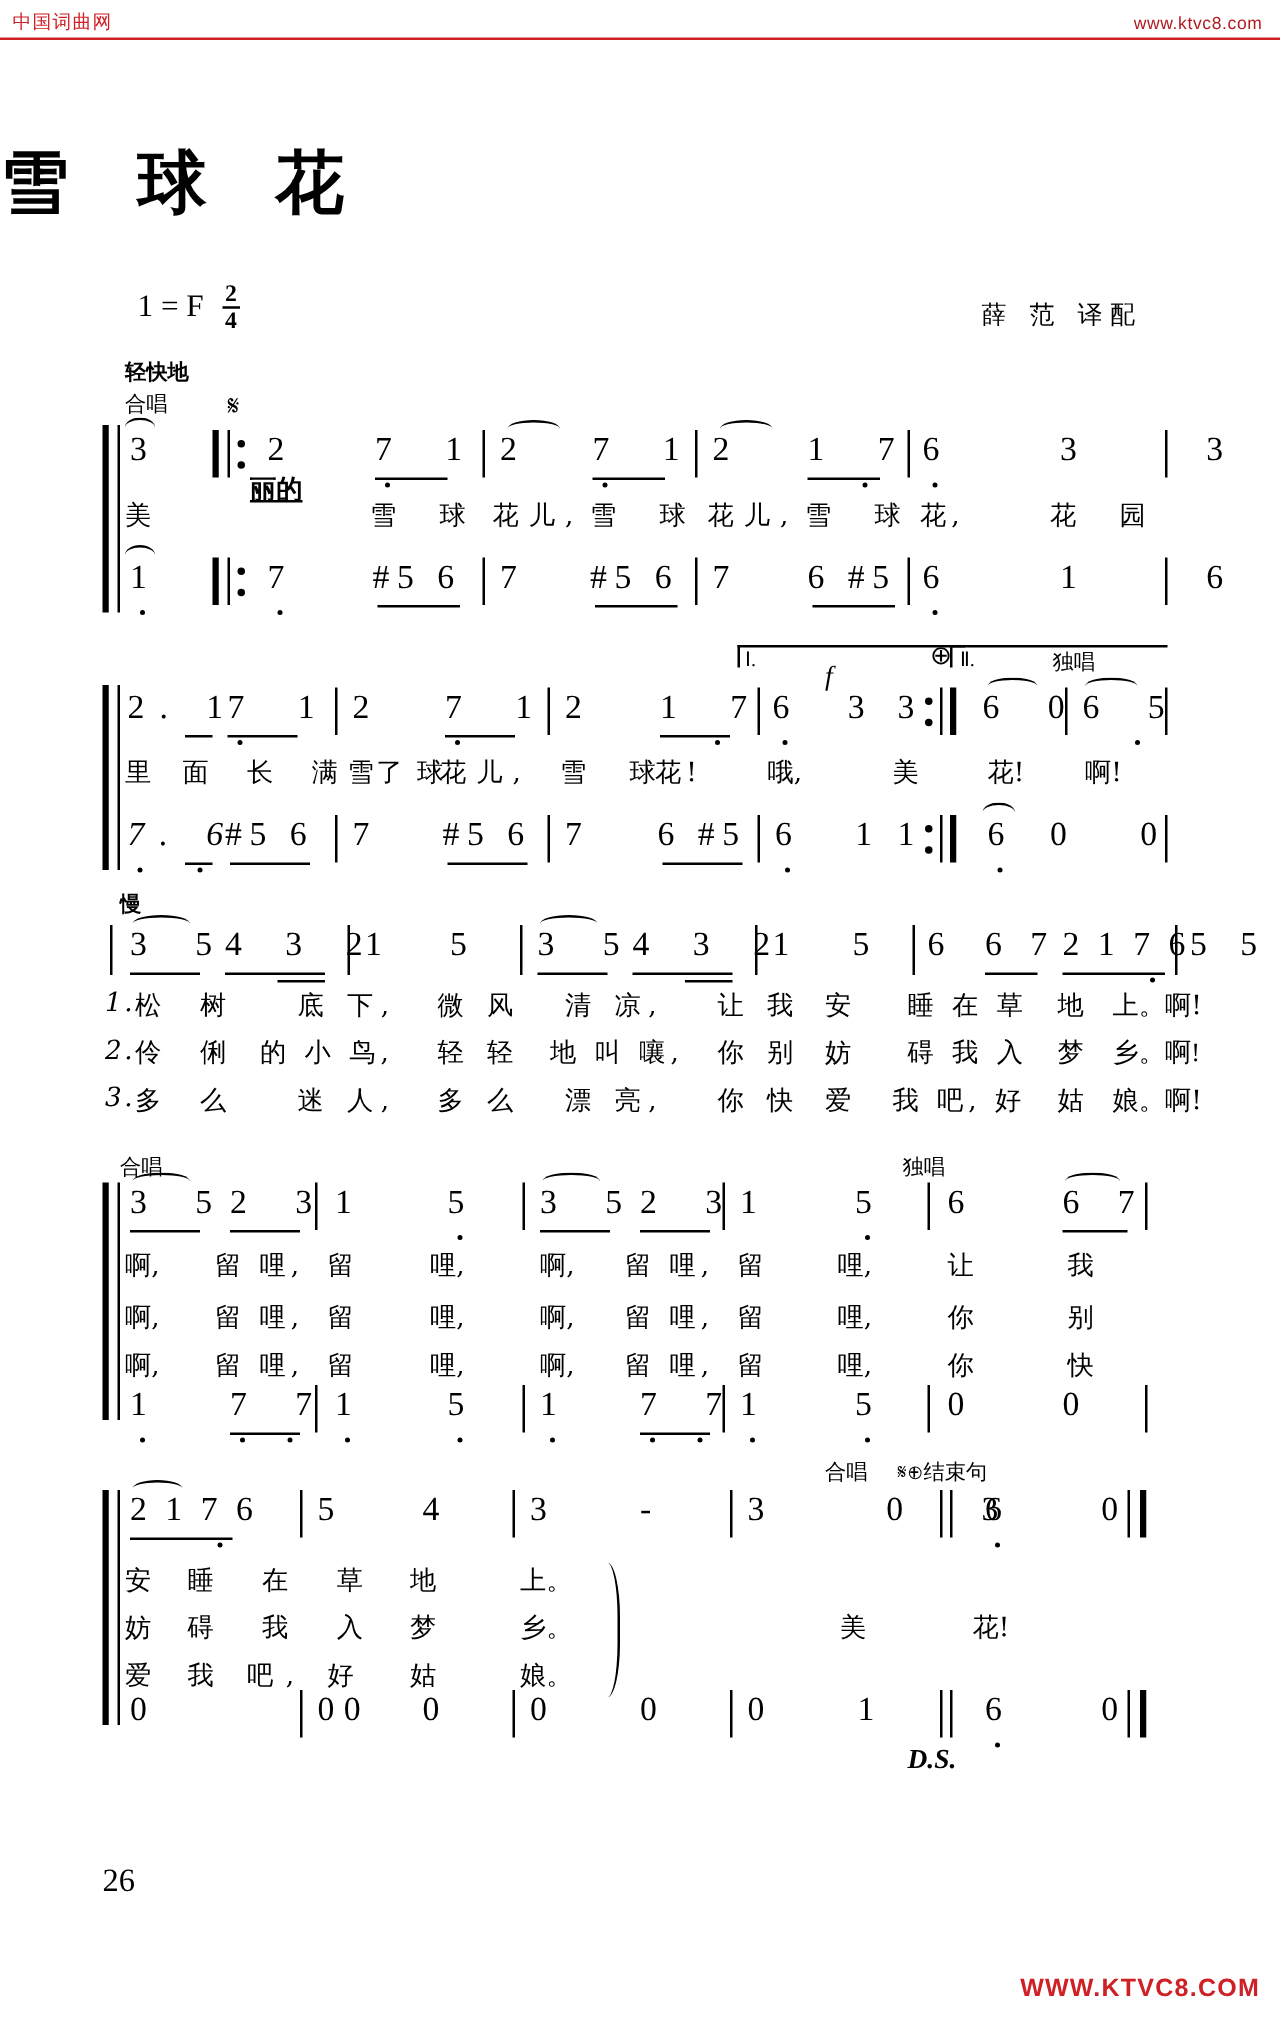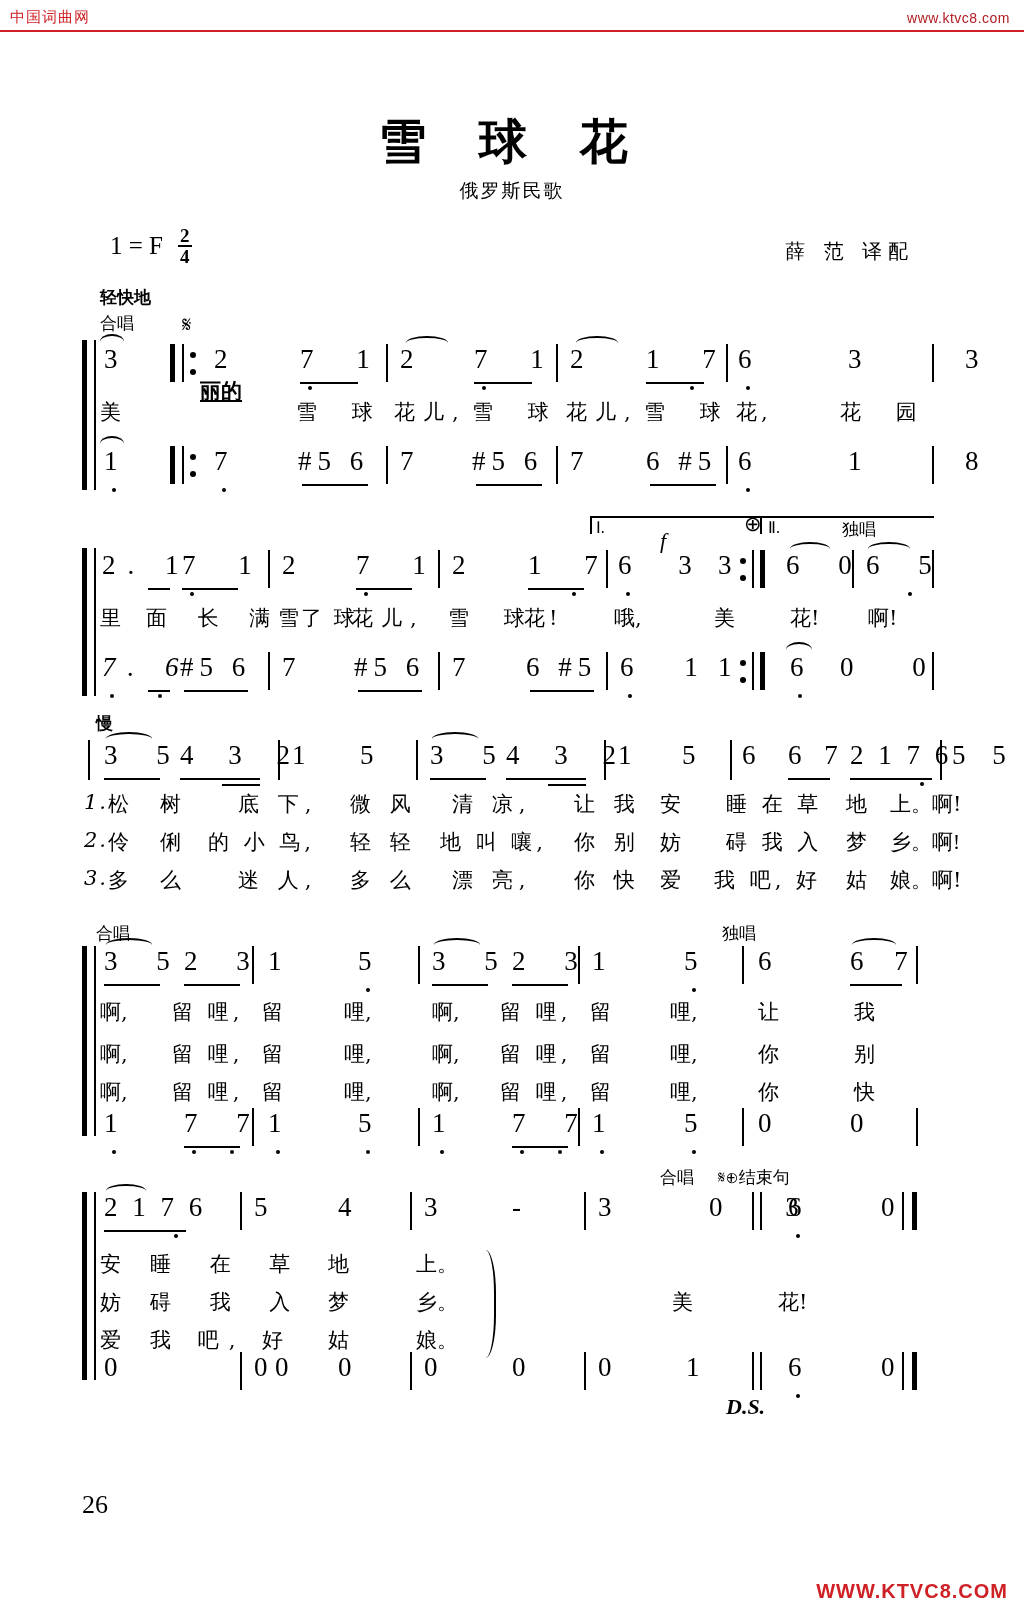--- a/index.html
+++ b/index.html
@@ -25,22 +25,22 @@
     position:absolute; right:16px; bottom:14px;
     font-family:"Liberation Sans", sans-serif;
     font-size:20px; font-weight:bold; color:#cf2026; letter-spacing:1px;
   }
   .rule-top {
     position:absolute; left:0; top:30px; width:1024px; height:2px; background:#cf2026;
   }
 
   
   .title {
-    position:absolute; left:0; top:110px; width:1024px; text-align:center;
-    font-size:48px; font-weight:bold; letter-spacing:18px;
+    position:absolute; left:0; top:110px; width:1024px; text-align:left;
+    font-size:55px; font-weight:bold; letter-spacing:18px;
     font-family:"DejaVu Serif", serif;
   }
   .subtitle {
     position:absolute; left:0; top:178px; width:1024px; text-align:center;
     font-size:19px; letter-spacing:2px; font-family:"DejaVu Serif", serif;
   }
   .keysig {
     position:absolute; left:110px; top:232px;
     font-size:25px; font-family:"Liberation Serif", serif;
   }
@@ -119,21 +119,20 @@
 <body>
 
 <div class="sheet">
 
   <div class="wm-left">中国词曲网</div>
   <div class="wm-right">www.ktvc8.com</div>
   <div class="rule-top"></div>
   <div class="wm-bottom">WWW.KTVC8.COM</div>
 
   <div class="title">雪 球 花</div>
-  <div class="subtitle">俄罗斯民歌</div>
 
   <div class="keysig">1 = F</div>
   <div class="meter">
     <span class="num">2</span>
     <span class="den">4</span>
   </div>
   <div class="credit">薛 范 译配</div>
   <div class="tempo">轻快地</div>
 
   <div class="voicemark" style="left:100px; top:312px;">合唱</div>
@@ -199,21 +198,21 @@
   <div class="tk" style="left:298px; top:446px; letter-spacing:6px;">#5 6</div>
   <div class="beam" style="left:302px; top:484px; width:66px;"></div>
   <div class="tk" style="left:400px; top:446px;">7</div>
   <div class="tk" style="left:472px; top:446px; letter-spacing:6px;">#5 6</div>
   <div class="beam" style="left:476px; top:484px; width:66px;"></div>
   <div class="tk" style="left:570px; top:446px;">7</div>
   <div class="tk" style="left:646px; top:446px; letter-spacing:6px;">6 #5</div>
   <div class="beam" style="left:650px; top:484px; width:66px;"></div>
   <div class="tk" style="left:738px; top:446px;">6</div>
   <div class="dotu" style="left:746px; top:488px;"></div>
-  <div class="tk" style="left:848px; top:446px; letter-spacing:30px;">1  8</div>
+  <div class="tk" style="left:848px; top:446px; letter-spacing:30px;">1  6</div>
 
   <div class="bar" style="left:386px; top:446px; height:38px;"></div>
   <div class="bar" style="left:556px; top:446px; height:38px;"></div>
   <div class="bar" style="left:726px; top:446px; height:38px;"></div>
   <div class="bar" style="left:932px; top:446px; height:38px;"></div>
 
   <div class="ending" style="left:590px; top:516px; width:180px;"></div>
   <div class="tk small" style="left:596px; top:518px;">Ⅰ.</div>
   <div class="ending" style="left:760px; top:516px; width:172px;"></div>
   <div class="tk small" style="left:768px; top:518px;">Ⅱ.</div>

